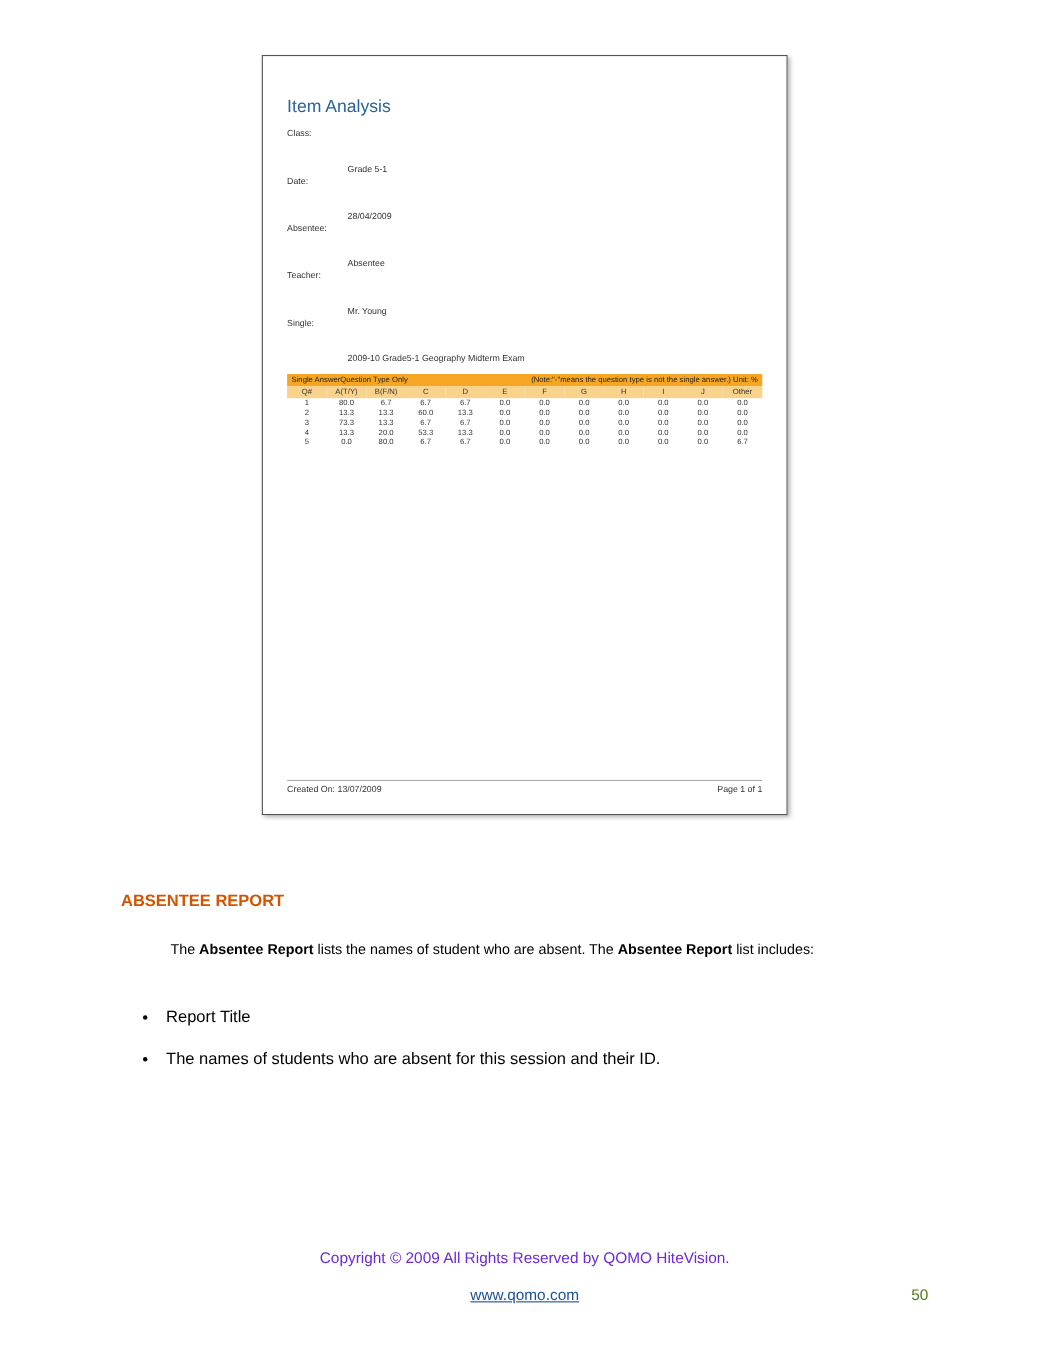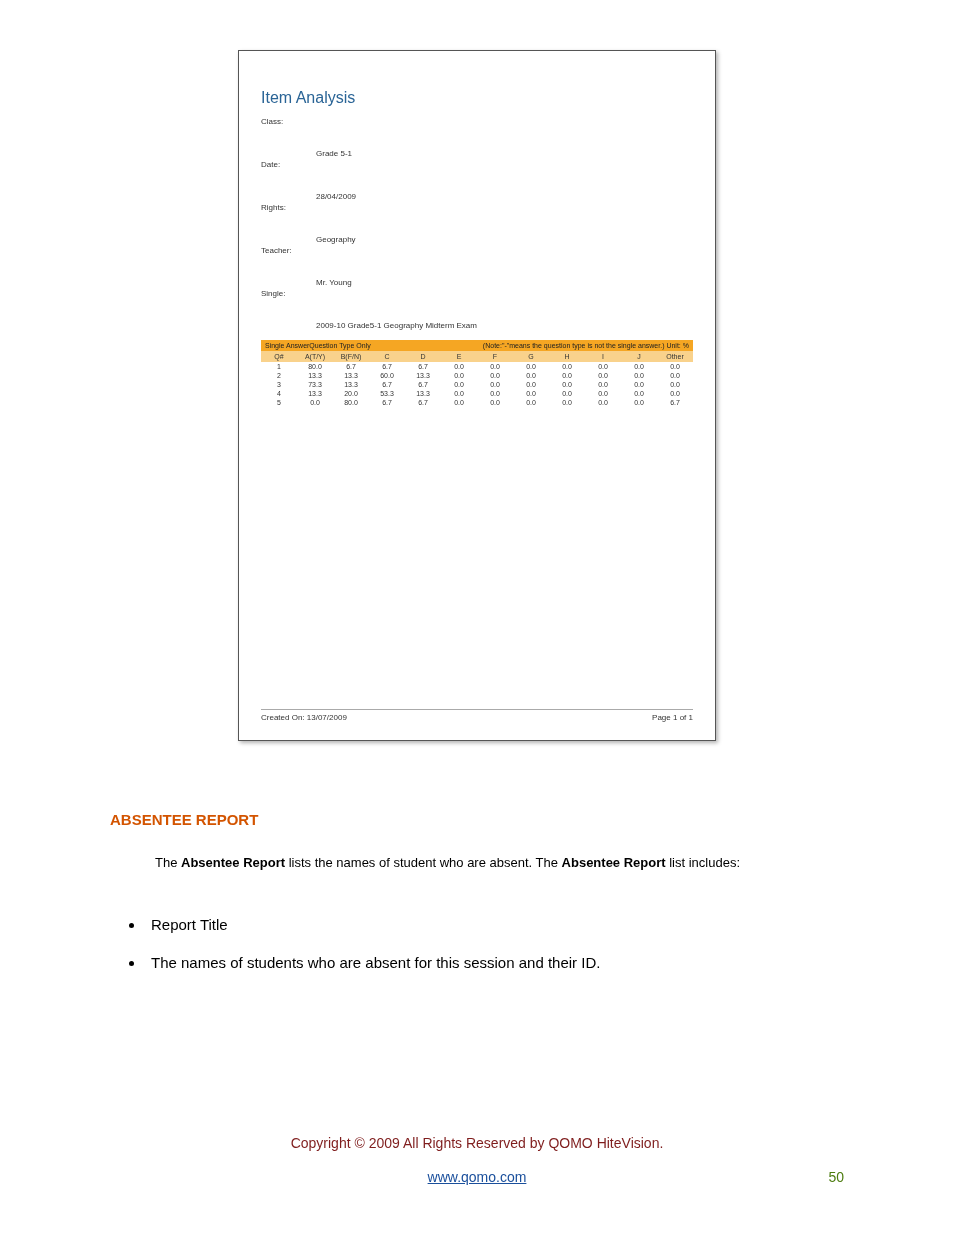--- a/index.html
+++ b/index.html
@@ -92,21 +92,21 @@
   }
   .bullets li { margin-bottom: 14px; padding-left: 6px; }
   .page-footer {
     position: absolute;
     bottom: 50px;
     left: 110px;
     right: 110px;
     text-align: center;
     font-size: 14px;
   }
-  .copyright { color: #7f1d1d; margin-bottom: 18px; }
+  .copyright { color: #6d28d9; margin-bottom: 18px; }
   .url-line { position: relative; }
   .url { color: #1a4f9c; text-decoration: underline; }
   .pagenum {
     position: absolute;
     right: 0;
     top: 0;
     color: #4d7c0f;
   }
 </style>
 </head>
@@ -117,22 +117,22 @@
 
   <div class="meta-row">
     <div class="meta-label">Class:</div>
     <div class="meta-value">Grade 5-1</div>
   </div>
   <div class="meta-row">
     <div class="meta-label">Date:</div>
     <div class="meta-value">28/04/2009</div>
   </div>
   <div class="meta-row">
-    <div class="meta-label">Rights:</div>
-    <div class="meta-value">Geography</div>
+    <div class="meta-label">Absentee:</div>
+    <div class="meta-value">Absentee</div>
   </div>
   <div class="meta-row">
     <div class="meta-label">Teacher:</div>
     <div class="meta-value">Mr. Young</div>
   </div>
   <div class="meta-row">
     <div class="meta-label">Single:</div>
     <div class="meta-value">2009-10 Grade5-1 Geography Midterm Exam</div>
   </div>
 

